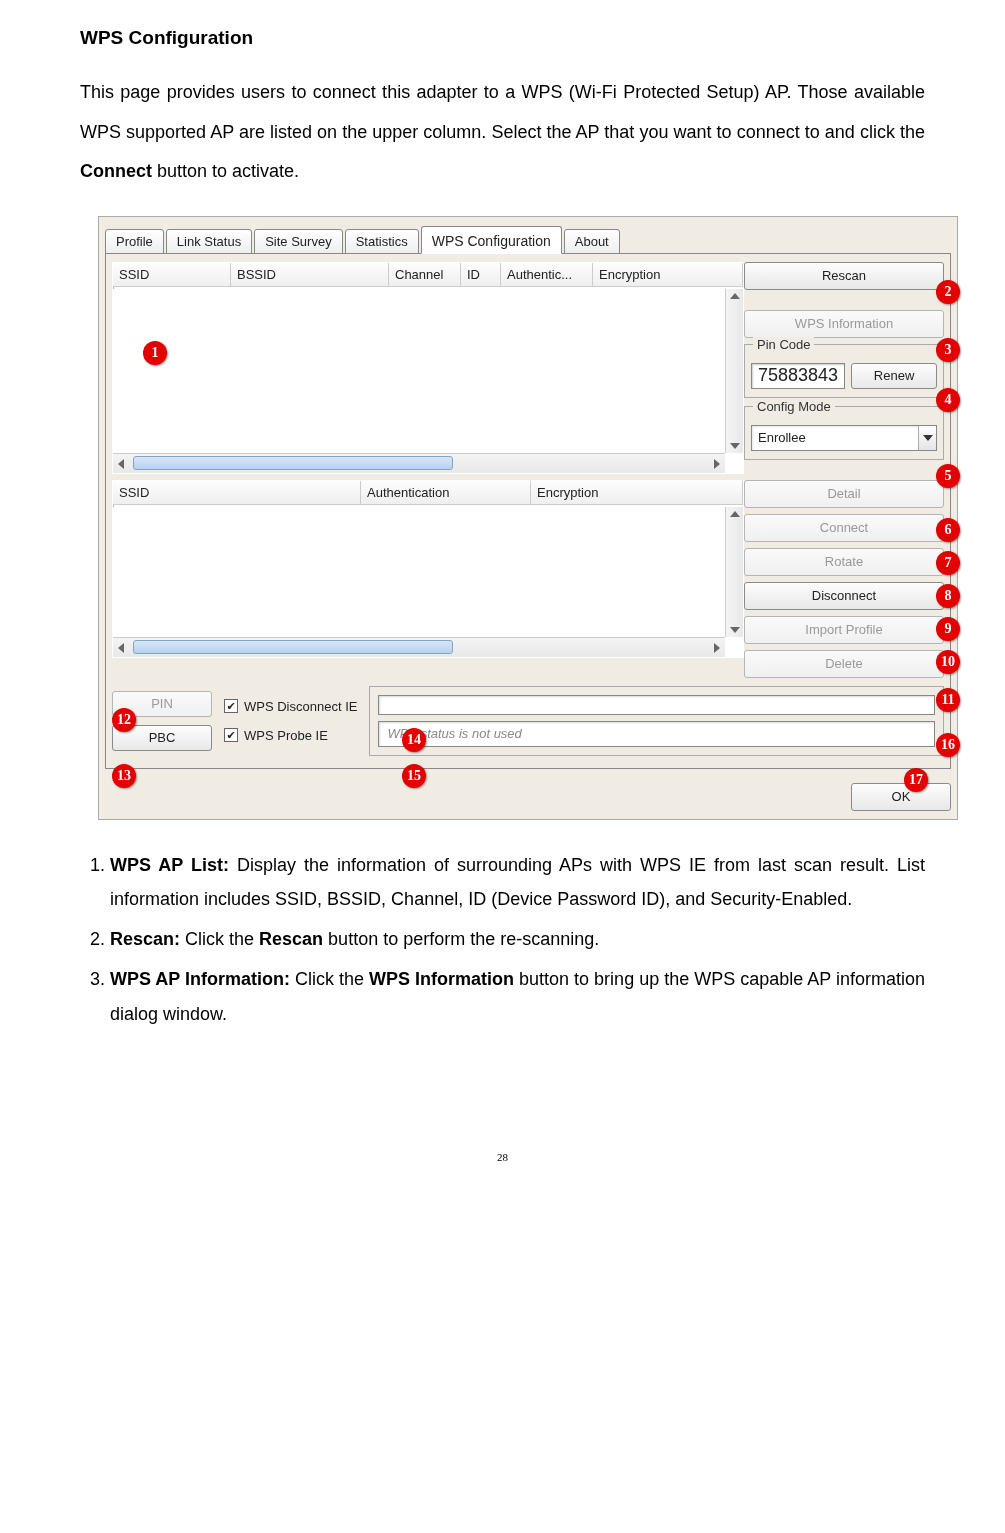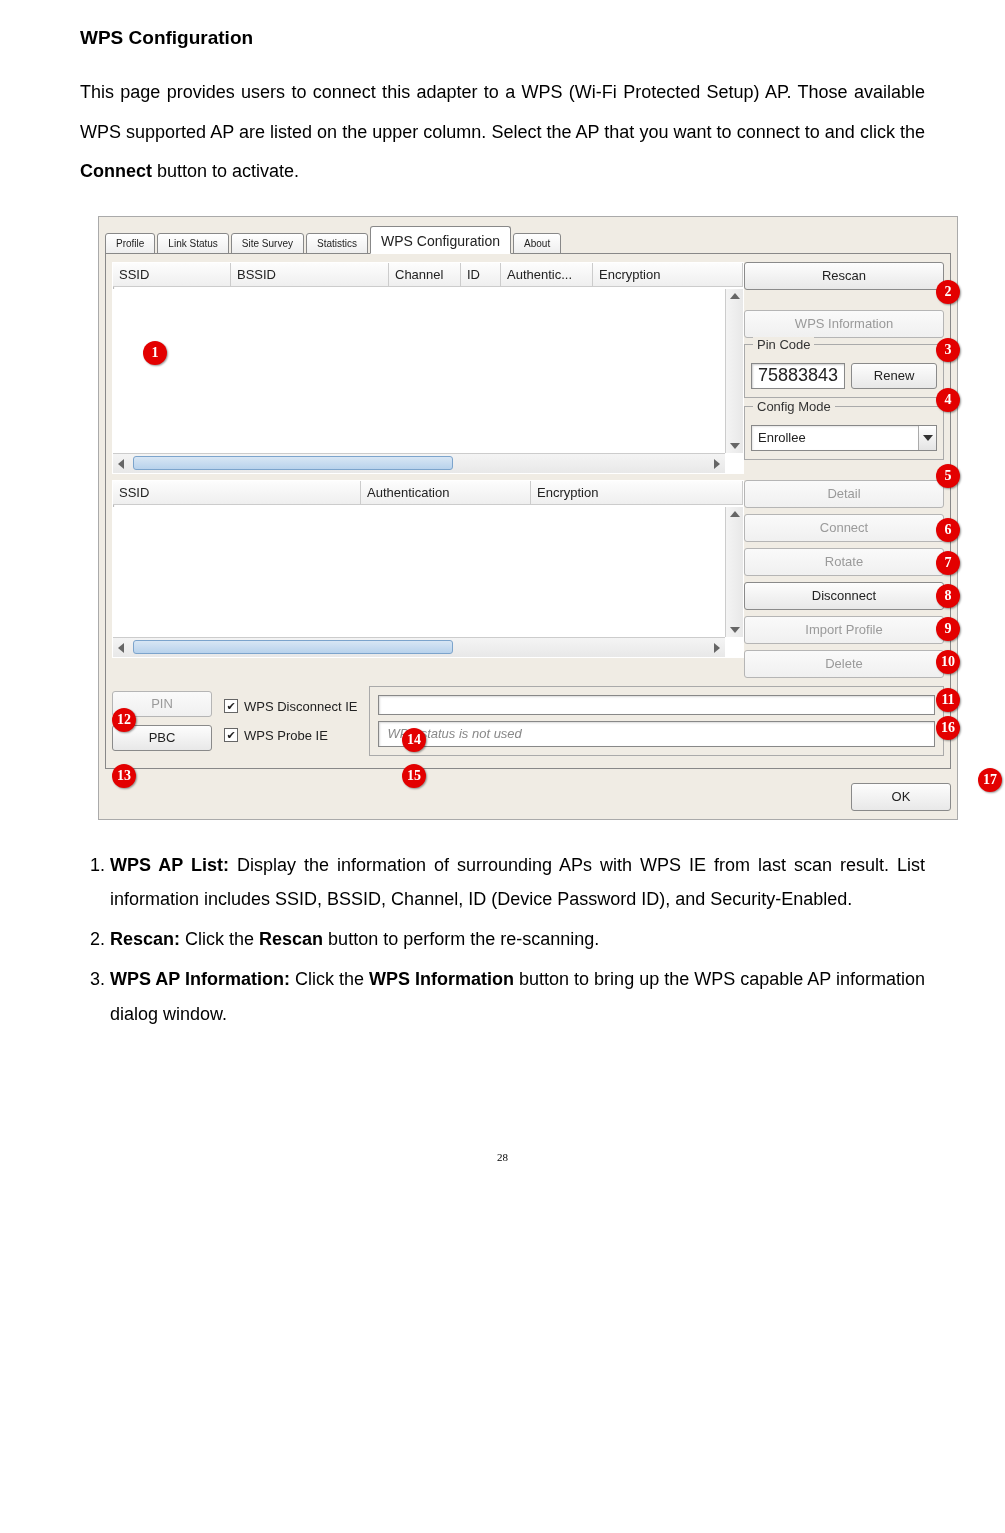--- a/index.html
+++ b/index.html
@@ -45,21 +45,21 @@
     height: 36px;
   }
   .tabs { display:flex; align-items:flex-end; height:28px; position:relative; }
   .tab {
     padding: 4px 10px;
     border: 1px solid #888;
     border-top-left-radius: 3px;
     border-top-right-radius: 3px;
     background: linear-gradient(#fff,#eee);
     margin-right: 2px;
-    font-size: 10px;
+    font-size: 13px;
     position: relative;
     top: 1px;
   }
   .tab.active {
     background: #fff;
     border-bottom-color: #fff;
     z-index: 3;
     font-size: 14px;
     padding-top: 6px;
   }
@@ -262,22 +262,22 @@
     <div class="callout" style="top:64px;  left:838px;">2</div>
     <div class="callout" style="top:122px; left:838px;">3</div>
     <div class="callout" style="top:172px; left:838px;">4</div>
     <div class="callout" style="top:248px; left:838px;">5</div>
     <div class="callout" style="top:302px; left:838px;">6</div>
     <div class="callout" style="top:335px; left:838px;">7</div>
     <div class="callout" style="top:368px; left:838px;">8</div>
     <div class="callout" style="top:401px; left:838px;">9</div>
     <div class="callout" style="top:434px; left:838px;">10</div>
     <div class="callout" style="top:472px; left:838px;">11</div>
-    <div class="callout" style="top:500px; left:838px;">16</div>
-    <div class="callout" style="top:552px; left:880px;">17</div>
+    <div class="callout" style="top:517px; left:838px;">16</div>
+    <div class="callout" style="top:552px; left:806px;">17</div>
     <div class="callout" style="top:492px; left:14px;">12</div>
     <div class="callout" style="top:548px; left:14px;">13</div>
     <div class="callout" style="top:512px; left:304px;">14</div>
     <div class="callout" style="top:548px; left:304px;">15</div>
 
     <div class="dialog">
       <div class="tabbar">
         <div class="tabs">
           <div class="tab">Profile</div>
           <div class="tab">Link Status</div>

